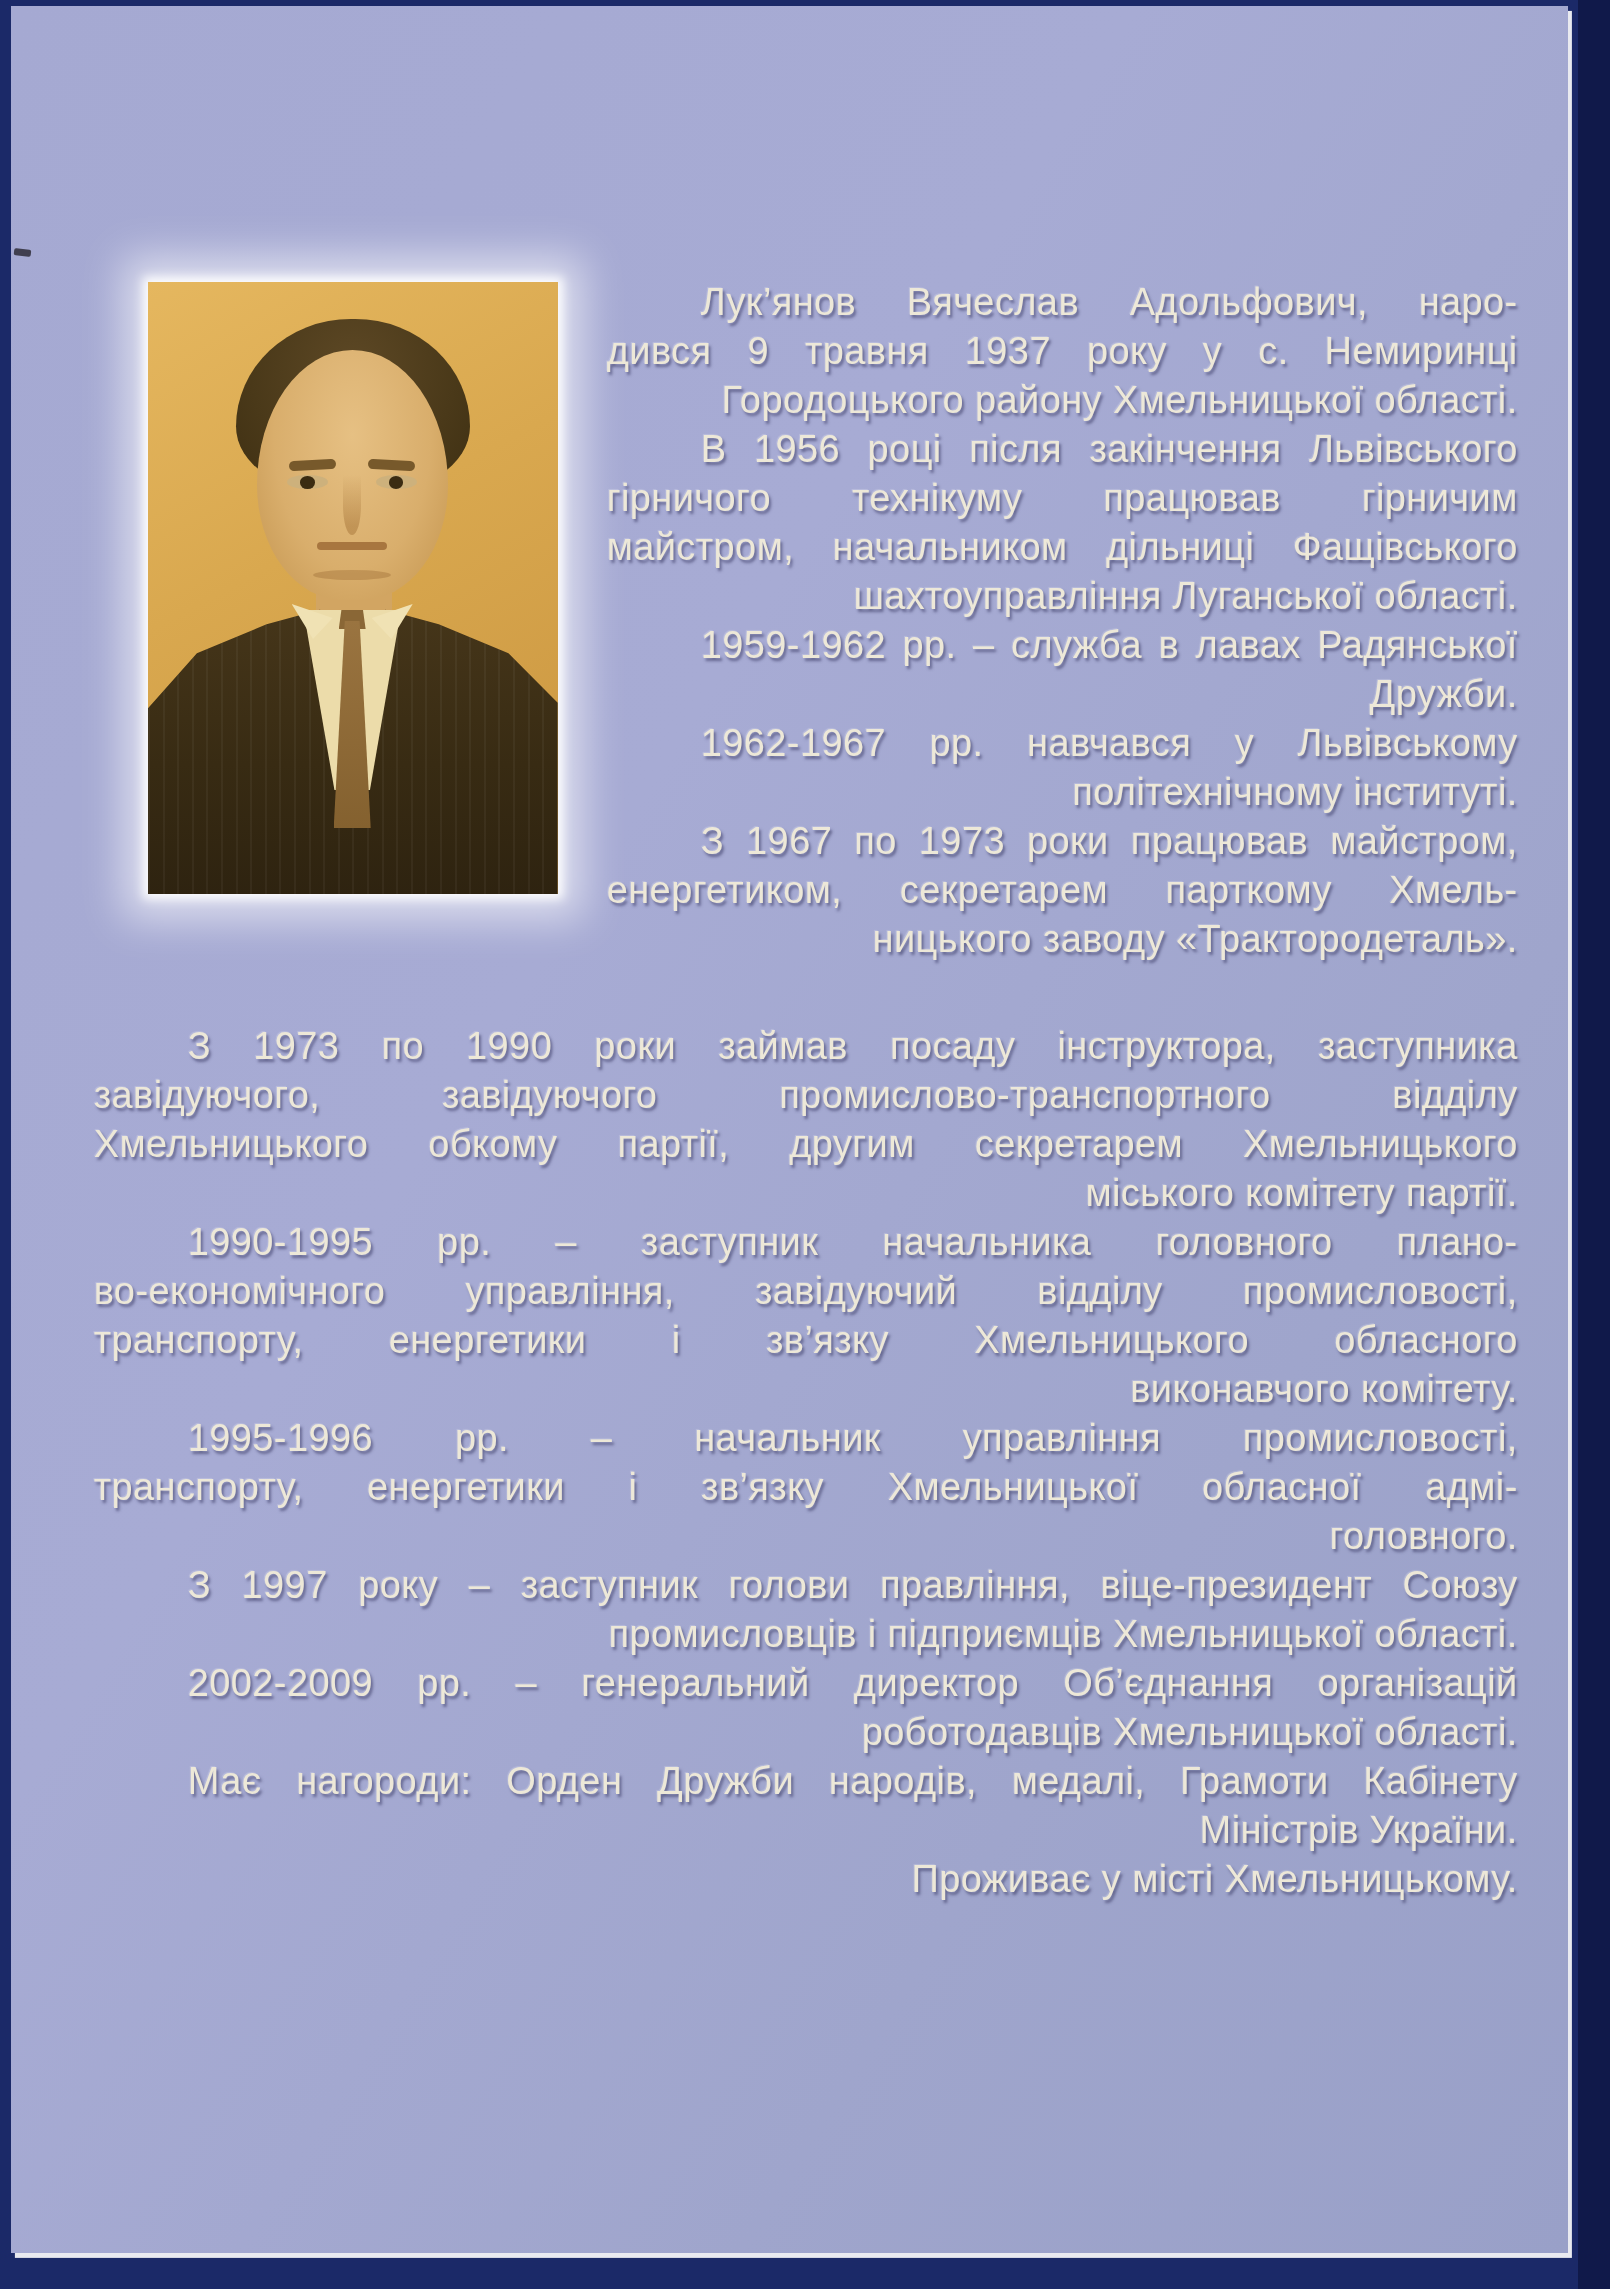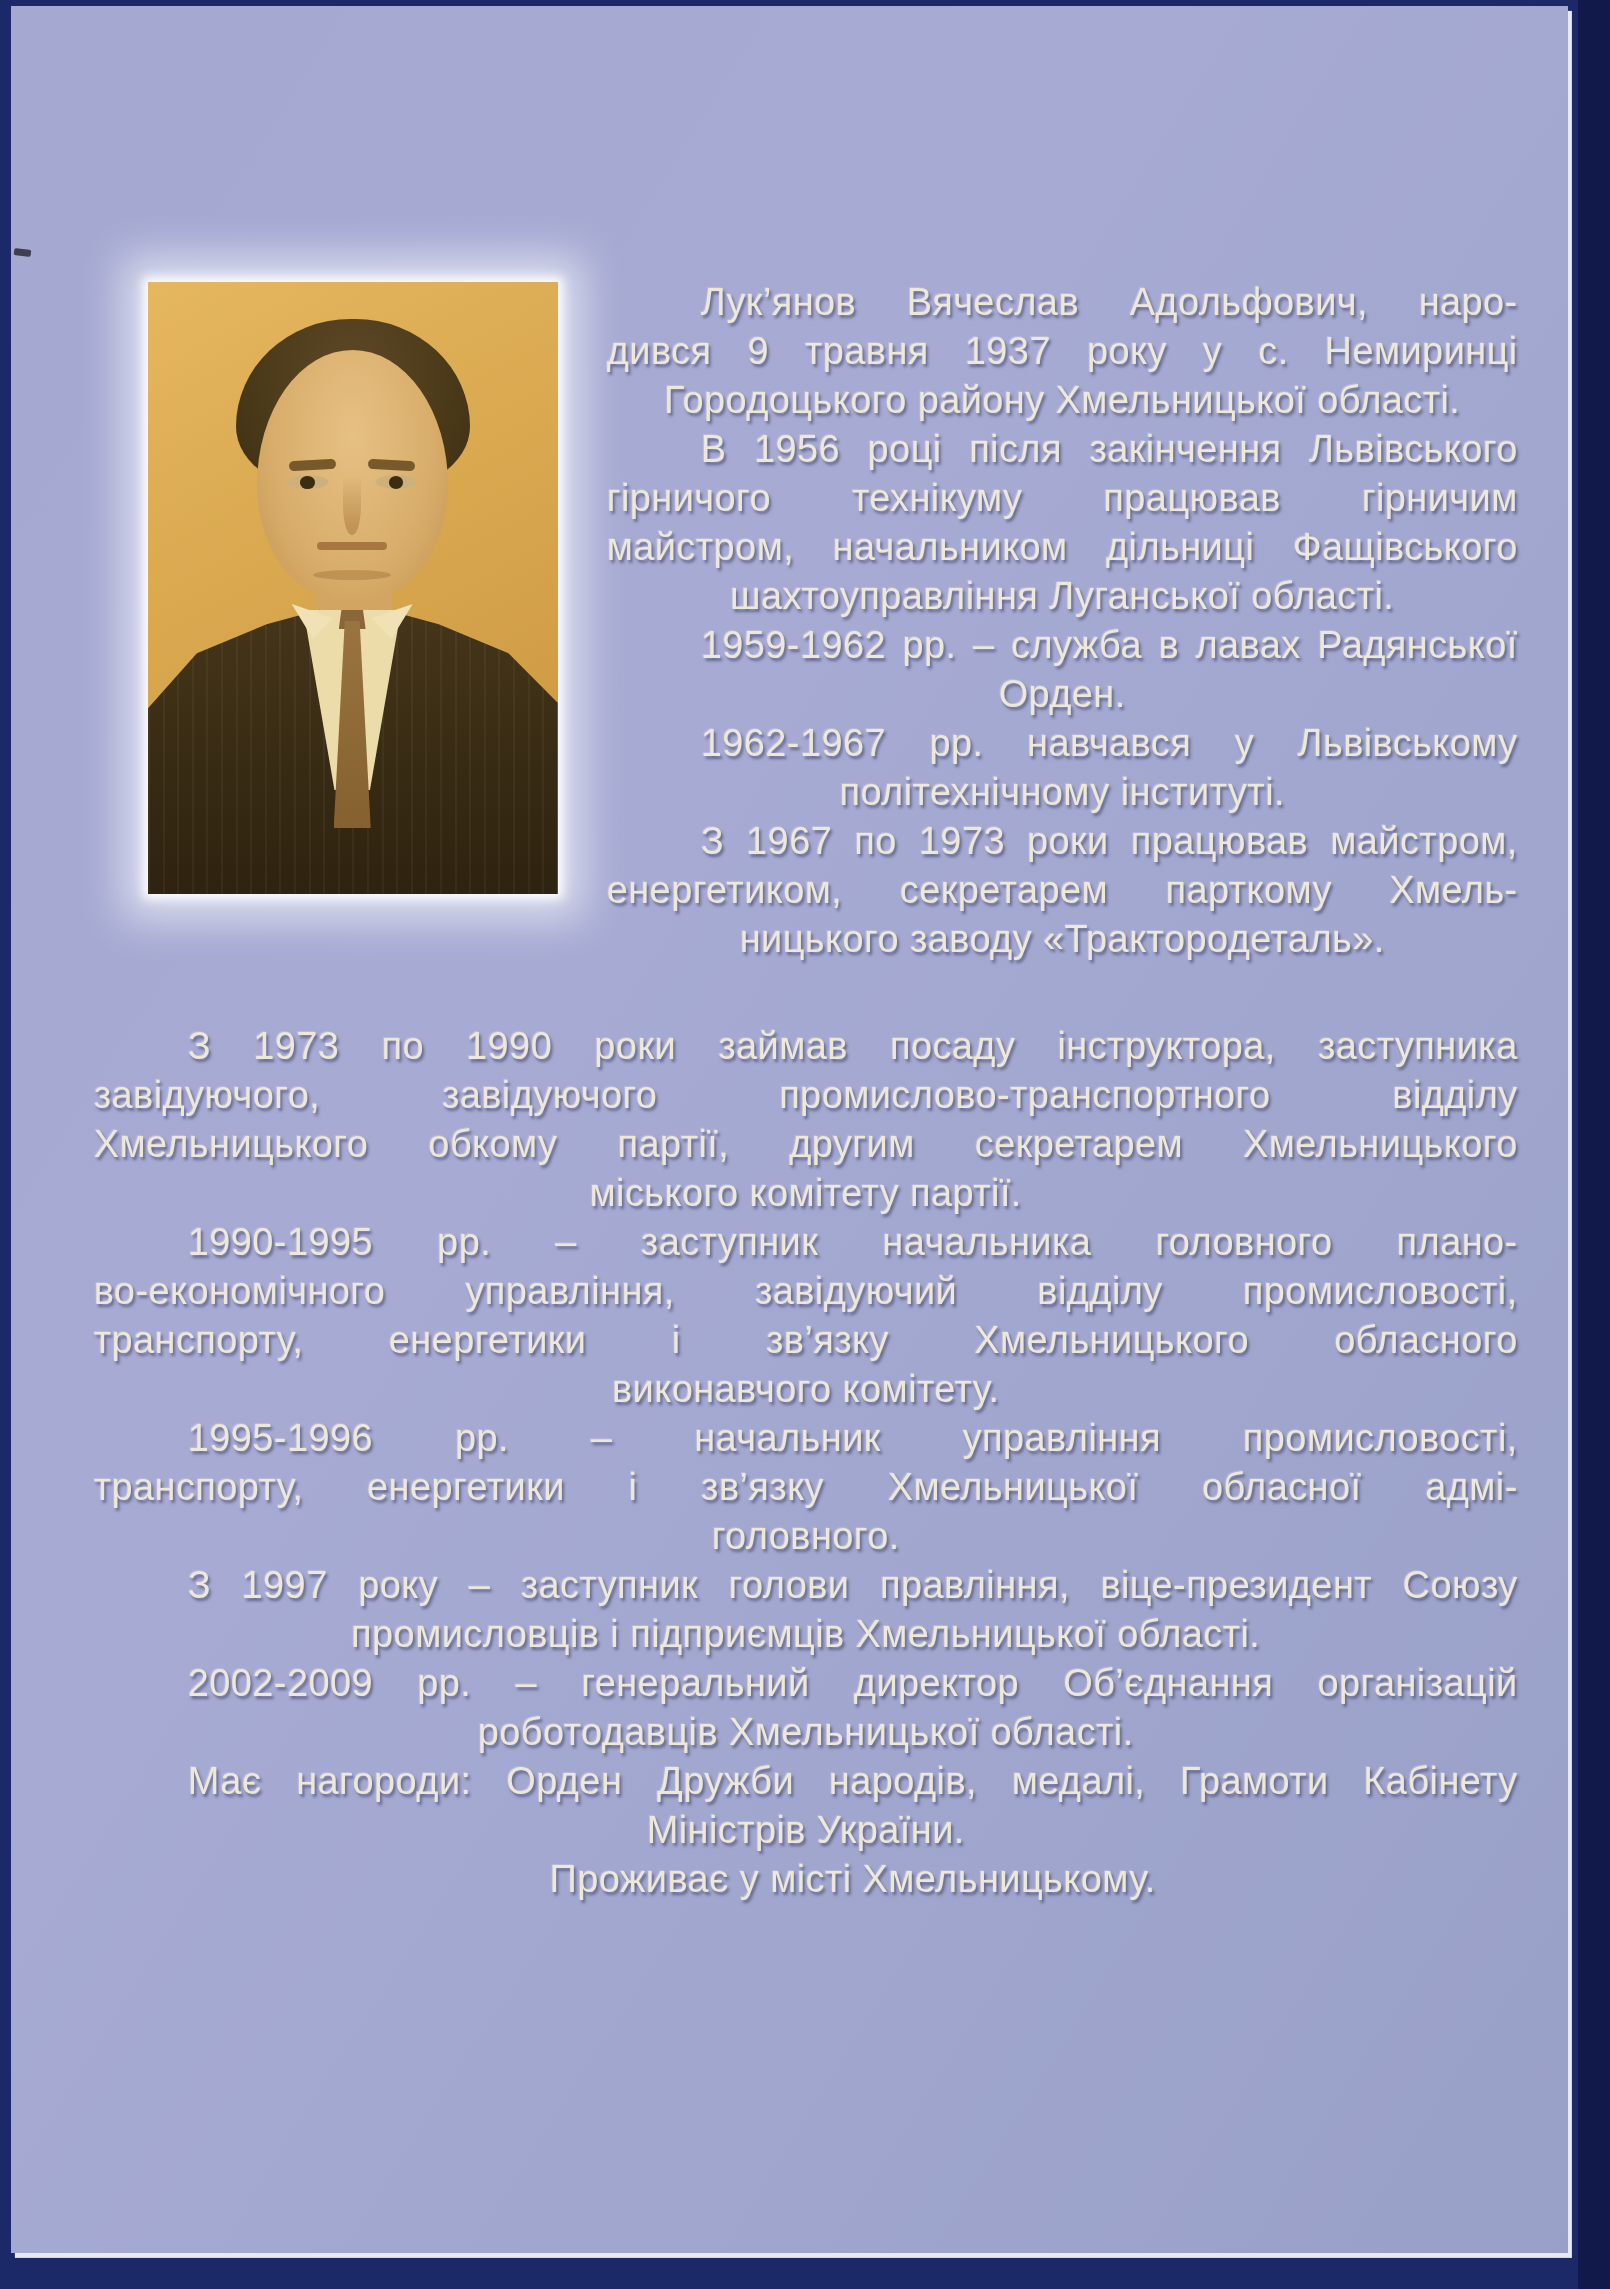--- a/index.html
+++ b/index.html
@@ -80,21 +80,21 @@
   .textblock{
     position:absolute;
     color:#ede8d8;
     font-size:38px;
     line-height:49px;
     letter-spacing:0.4px;
     text-shadow:2px 2.9px 2.9px rgba(58,58,100,.6),-1px -1px 1px rgba(255,255,255,.22);
   }
   .side{left:596px;top:272px;width:911px;}
   .main{left:83px;top:1016px;width:1424px;}
-  .line{text-align:center;white-space:nowrap;}
+  .line{text-align:right;white-space:nowrap;}
   .line.jl{text-align:justify;text-align-last:justify;white-space:normal;}
   .line.ind{padding-left:94px;}
 </style>
 </head>
 <body>
 
 <div class="canvas">
   <div class="page">
     <div class="mark"></div>
 
@@ -129,21 +129,21 @@
           <div class="line">Городоцького району Хмельницької області.</div>
         </div>
         <div>
           <div class="line jl ind">В 1956 році після закінчення Львівського</div>
           <div class="line jl">гірничого технікуму працював гірничим</div>
           <div class="line jl">майстром, начальником дільниці Фащівського</div>
           <div class="line">шахтоуправління Луганської області.</div>
         </div>
         <div>
           <div class="line jl ind">1959-1962 рр. – служба в лавах Радянської</div>
-          <div class="line">Орден.</div>
+          <div class="line">Дружби.</div>
         </div>
         <div>
           <div class="line jl ind">1962-1967 рр. навчався у Львівському</div>
           <div class="line">політехнічному інституті.</div>
         </div>
         <div>
           <div class="line jl ind">З 1967 по 1973 роки працював майстром,</div>
           <div class="line jl">енергетиком, секретарем парткому Хмель-</div>
           <div class="line">ницького заводу «Трактородеталь».</div>
         </div>

